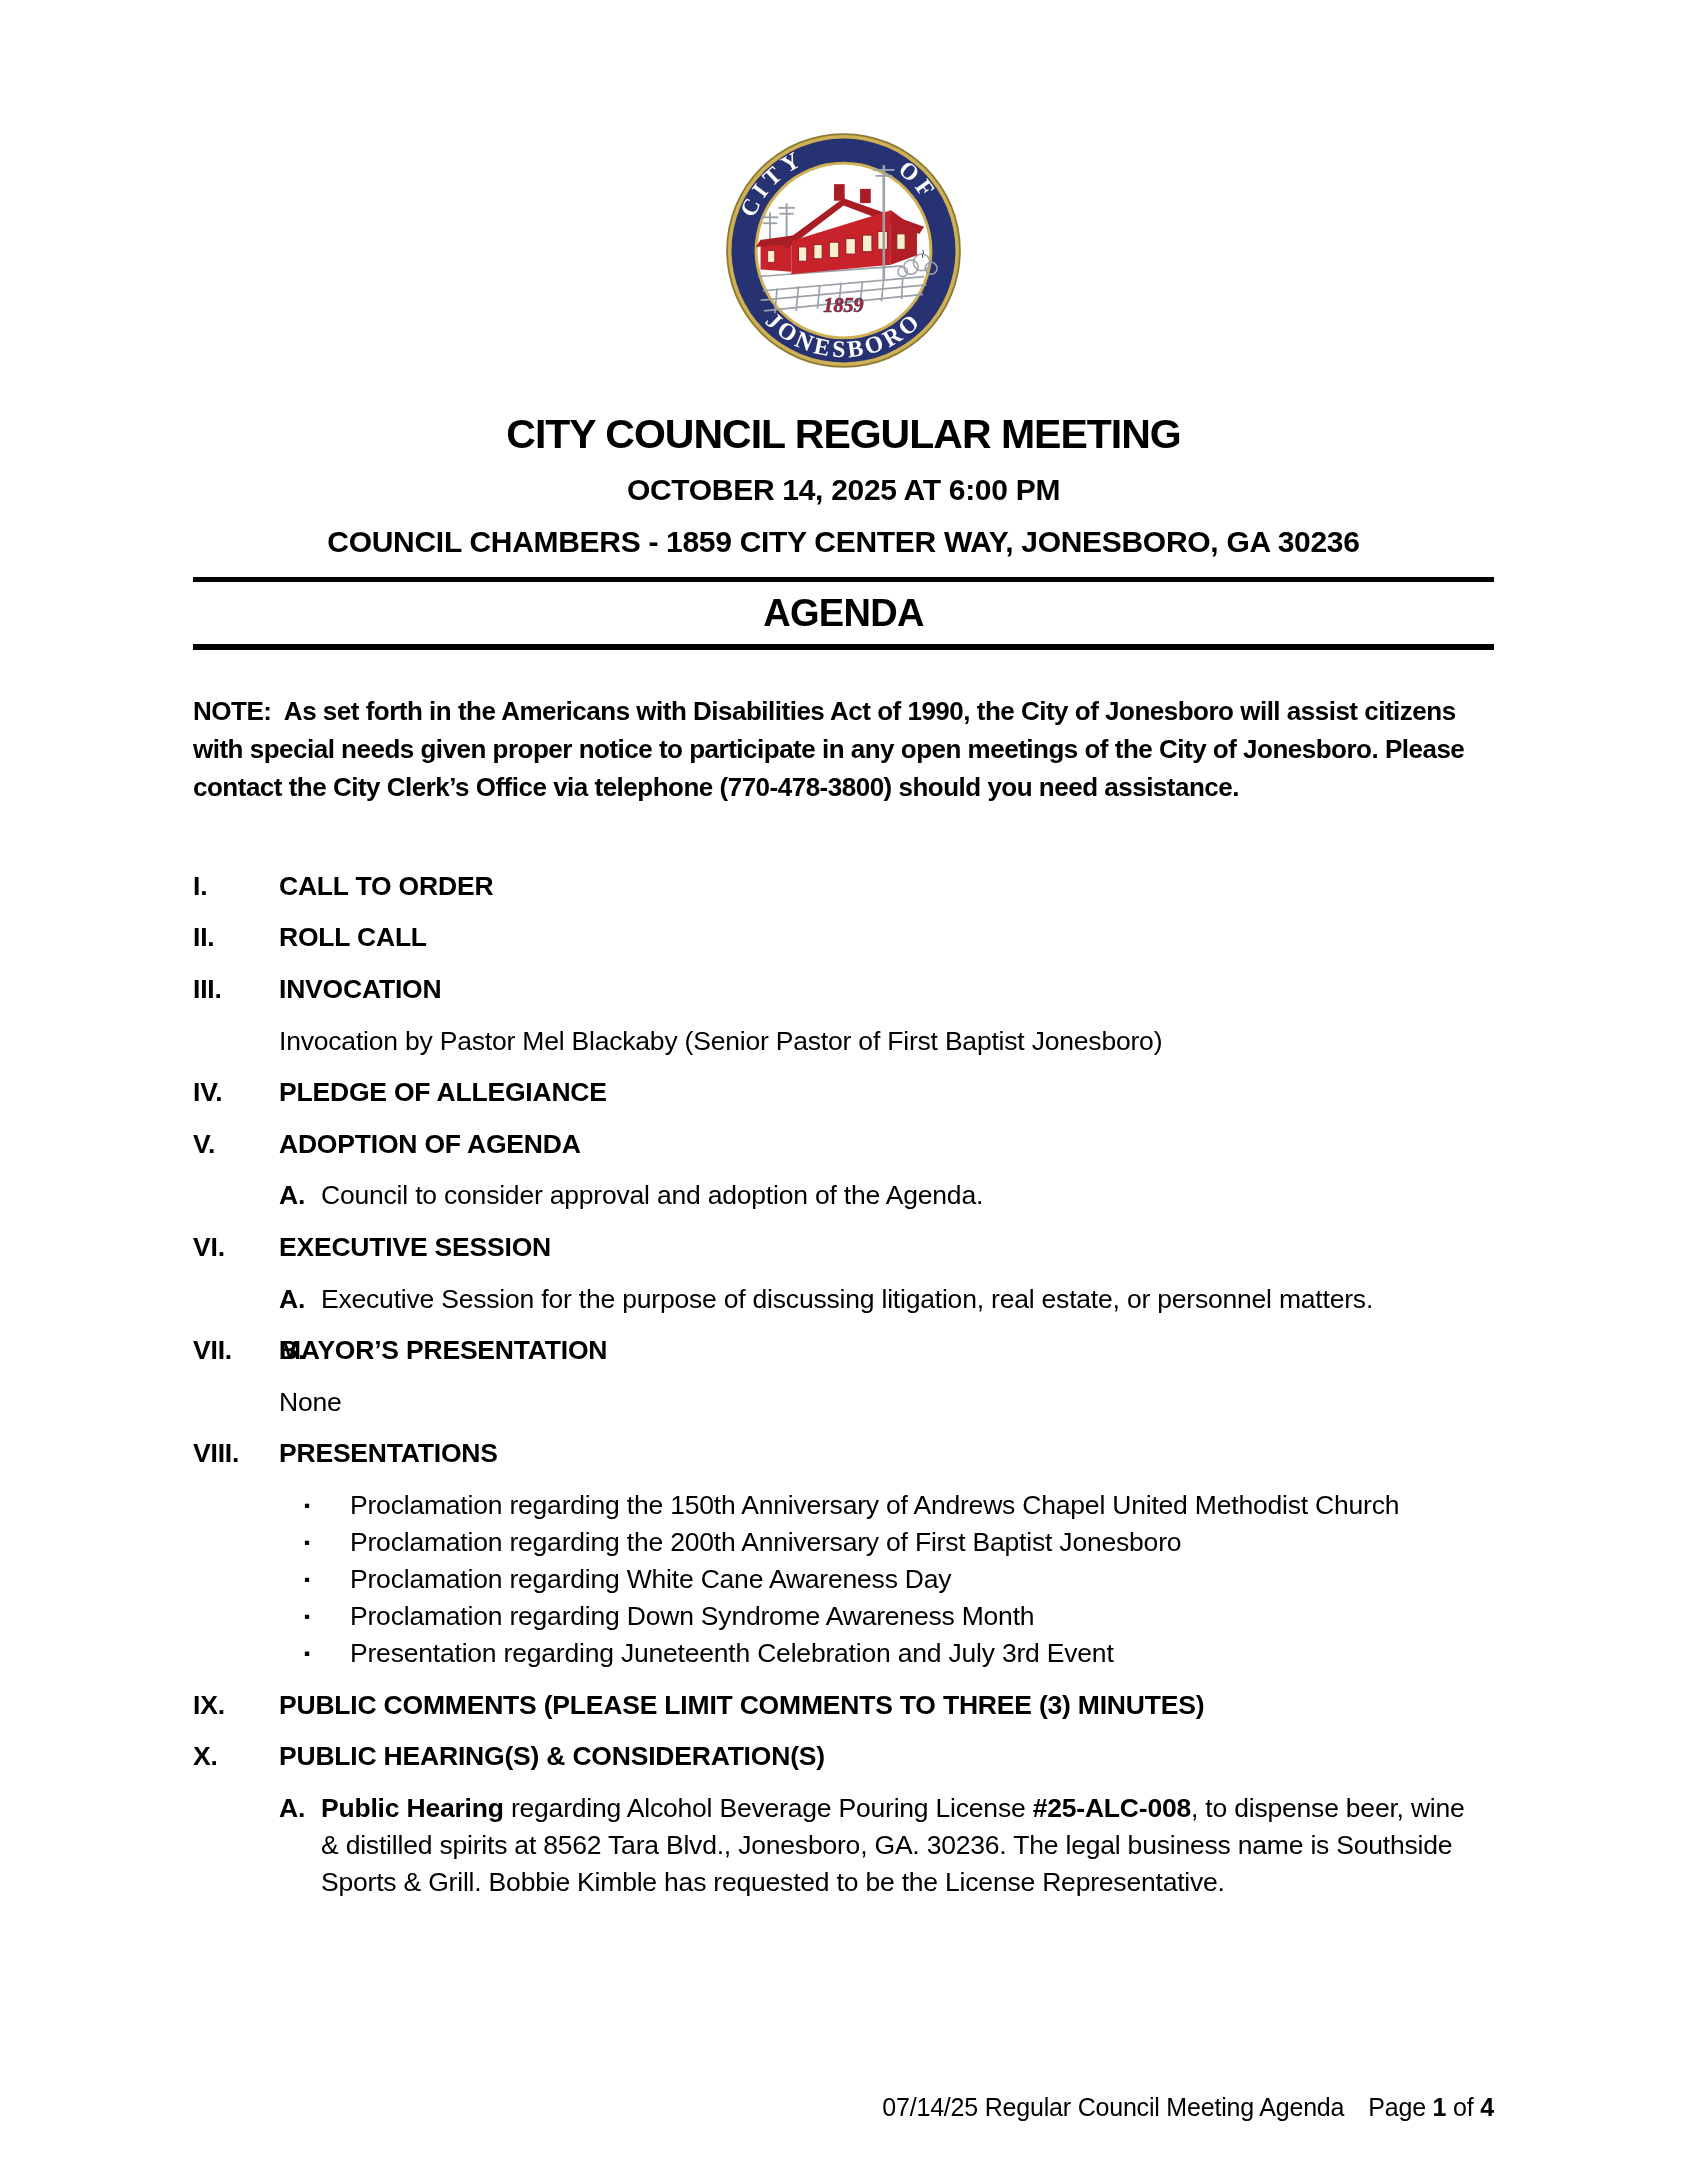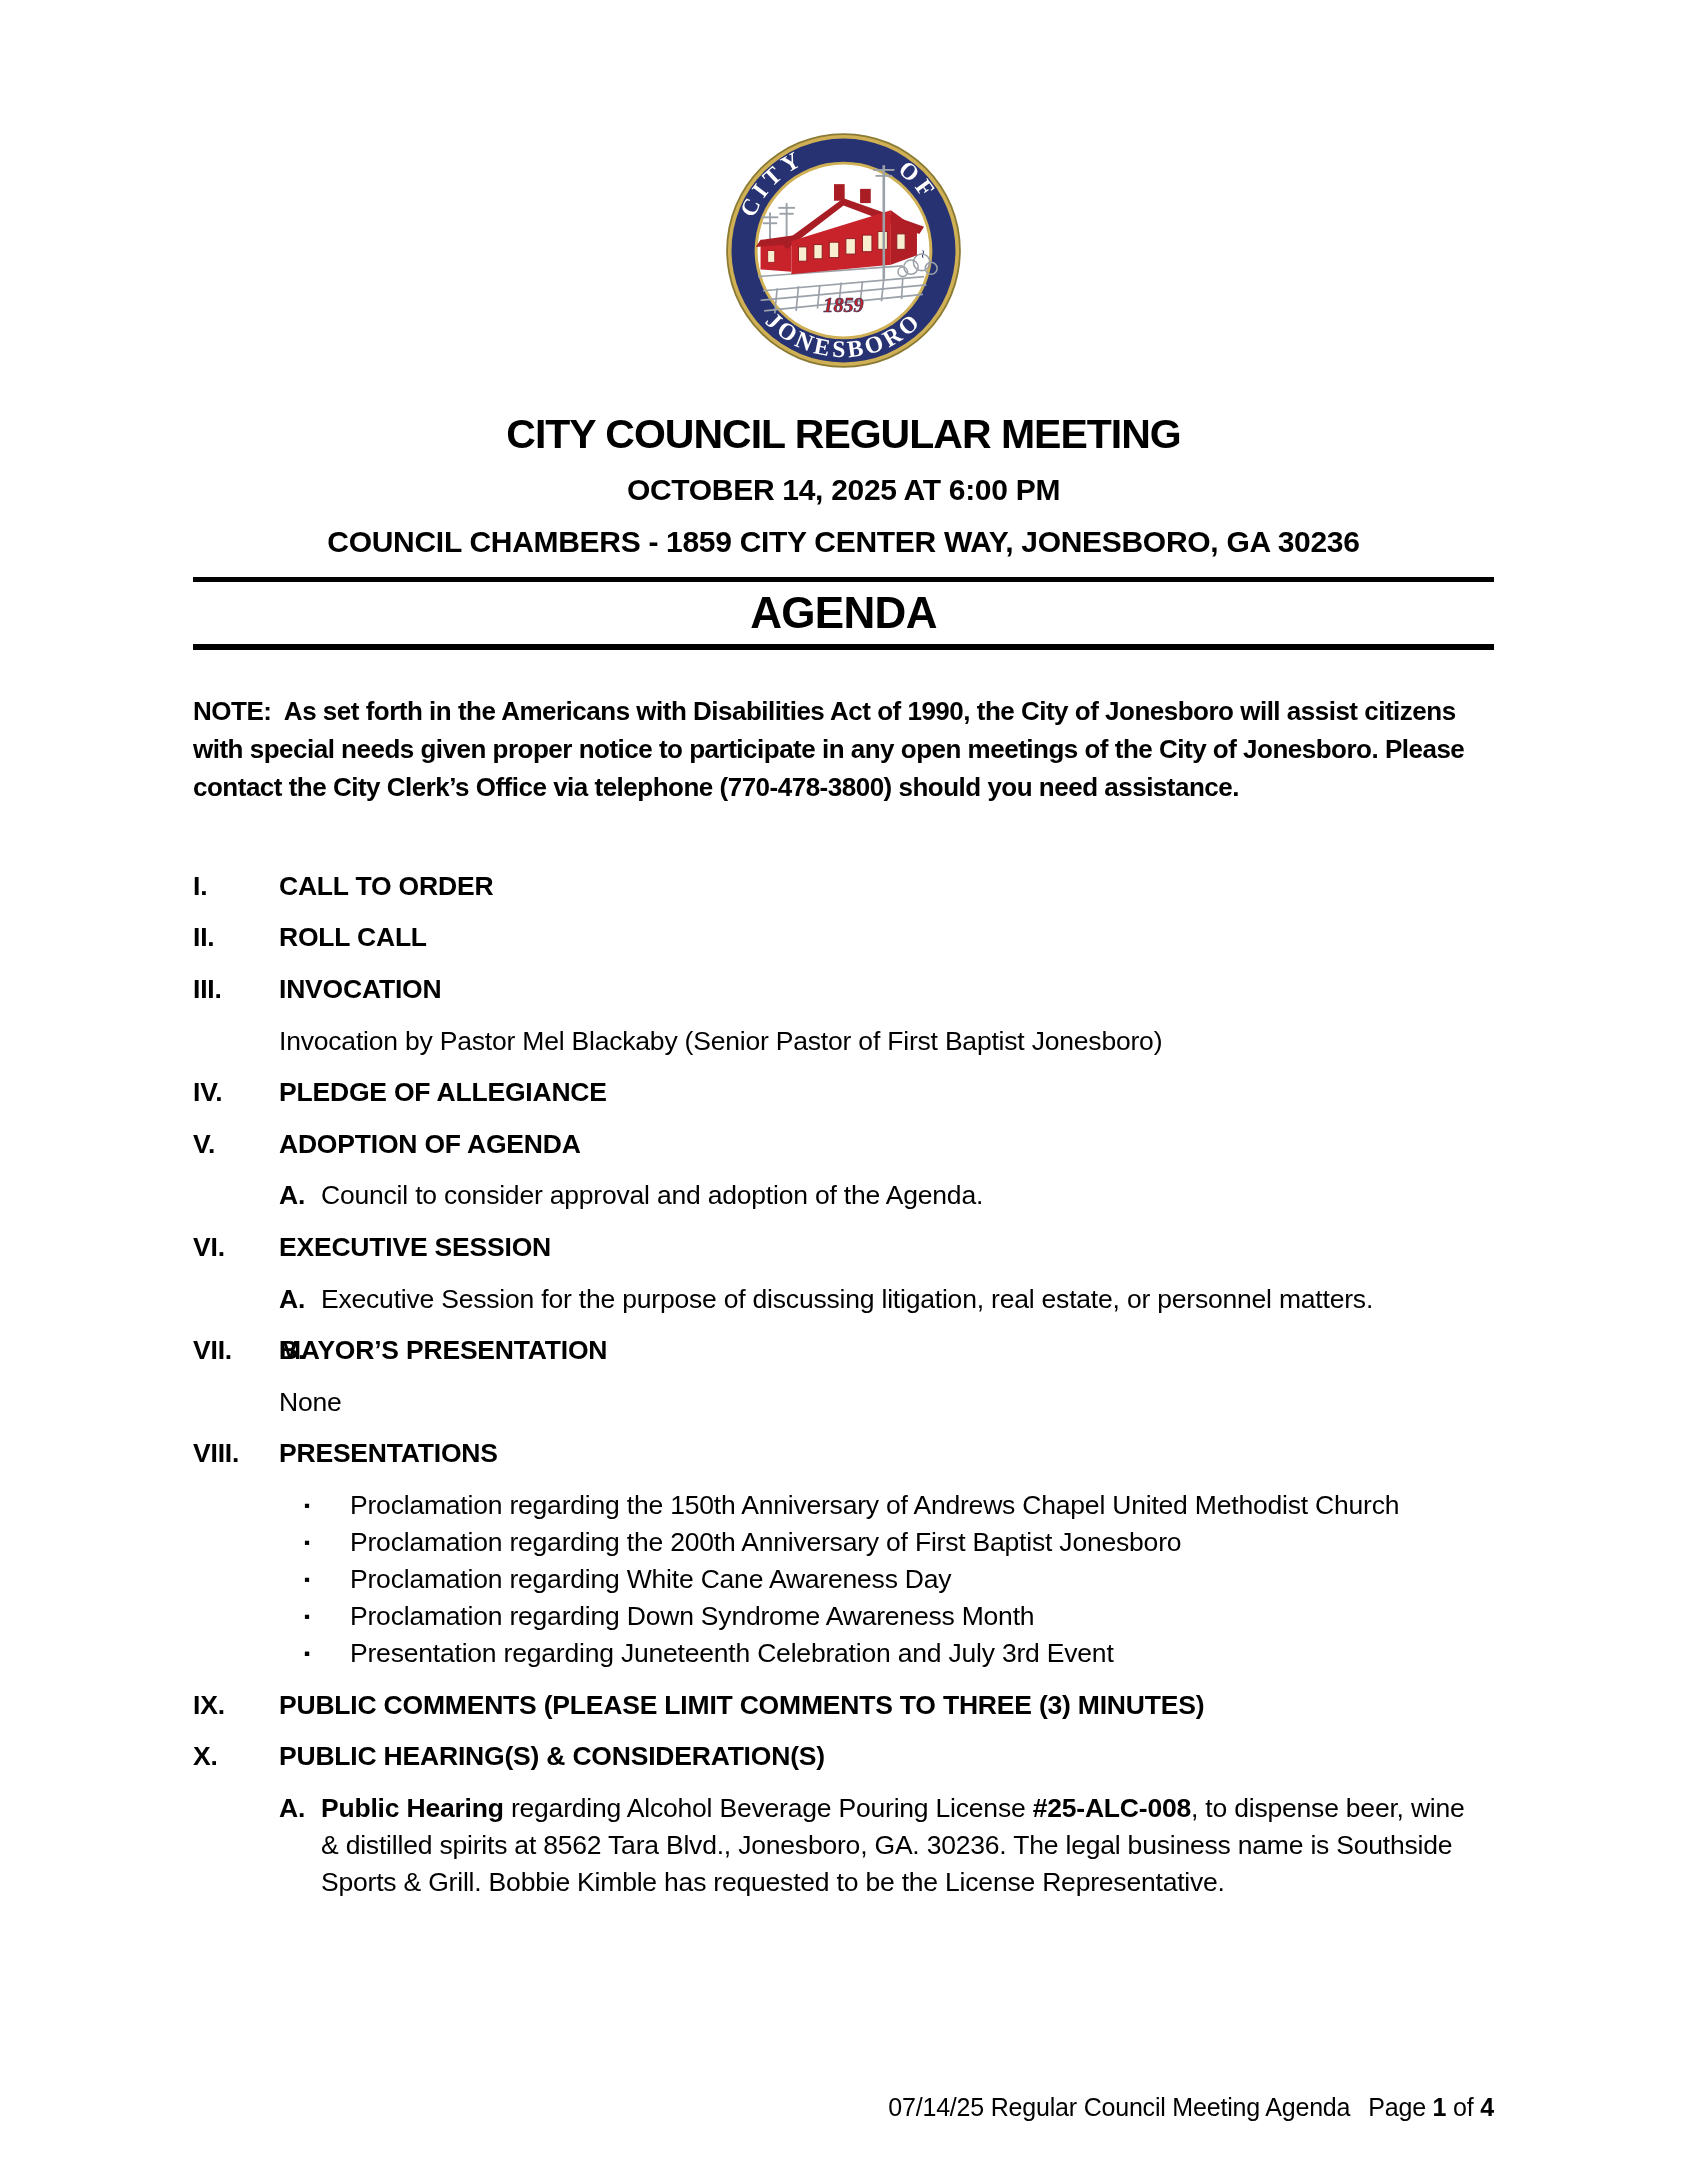--- a/index.html
+++ b/index.html
@@ -39,21 +39,21 @@
   }
   .doc-sub.first { margin-top: 14.6px; text-align: center; }
   .doc-sub.second { margin-top: 16px; }
 
   .rule { height: 5.3px; background: #000000; }
   .rule.top { margin-top: 17px; }
   .rule.bottom { margin-top: 9.3px; }
 
   .agenda-heading {
     text-align: center;
-    font-size: 44px;
+    font-size: 38px;
     font-weight: bold;
     letter-spacing: -0.7px;
     line-height: 44px;
     margin-top: 9.3px;
   }
 
   .note {
     margin-top: 42px;
     margin-bottom: 62px;
     font-size: 26px;
@@ -85,21 +85,21 @@
   .bullet-glyph { position: absolute; left: 0; top: 0; font-size: 17px; line-height: 37px; }
 
   .footer {
     position: absolute;
     right: 193px;
     bottom: 61px;
     font-size: 25px;
     letter-spacing: -0.2px;
     white-space: nowrap;
   }
-  .footer .f-page { margin-left: 18px; }
+  .footer .f-page { margin-left: 24px; }
   .footer .fb { font-weight: bold; }
 </style>
 </head>
 <body>
 
 <div class="page">
   <div class="content">
 
     <div class="seal-wrap">
       <svg class="seal" viewBox="0 0 200 200" width="237" height="237">

